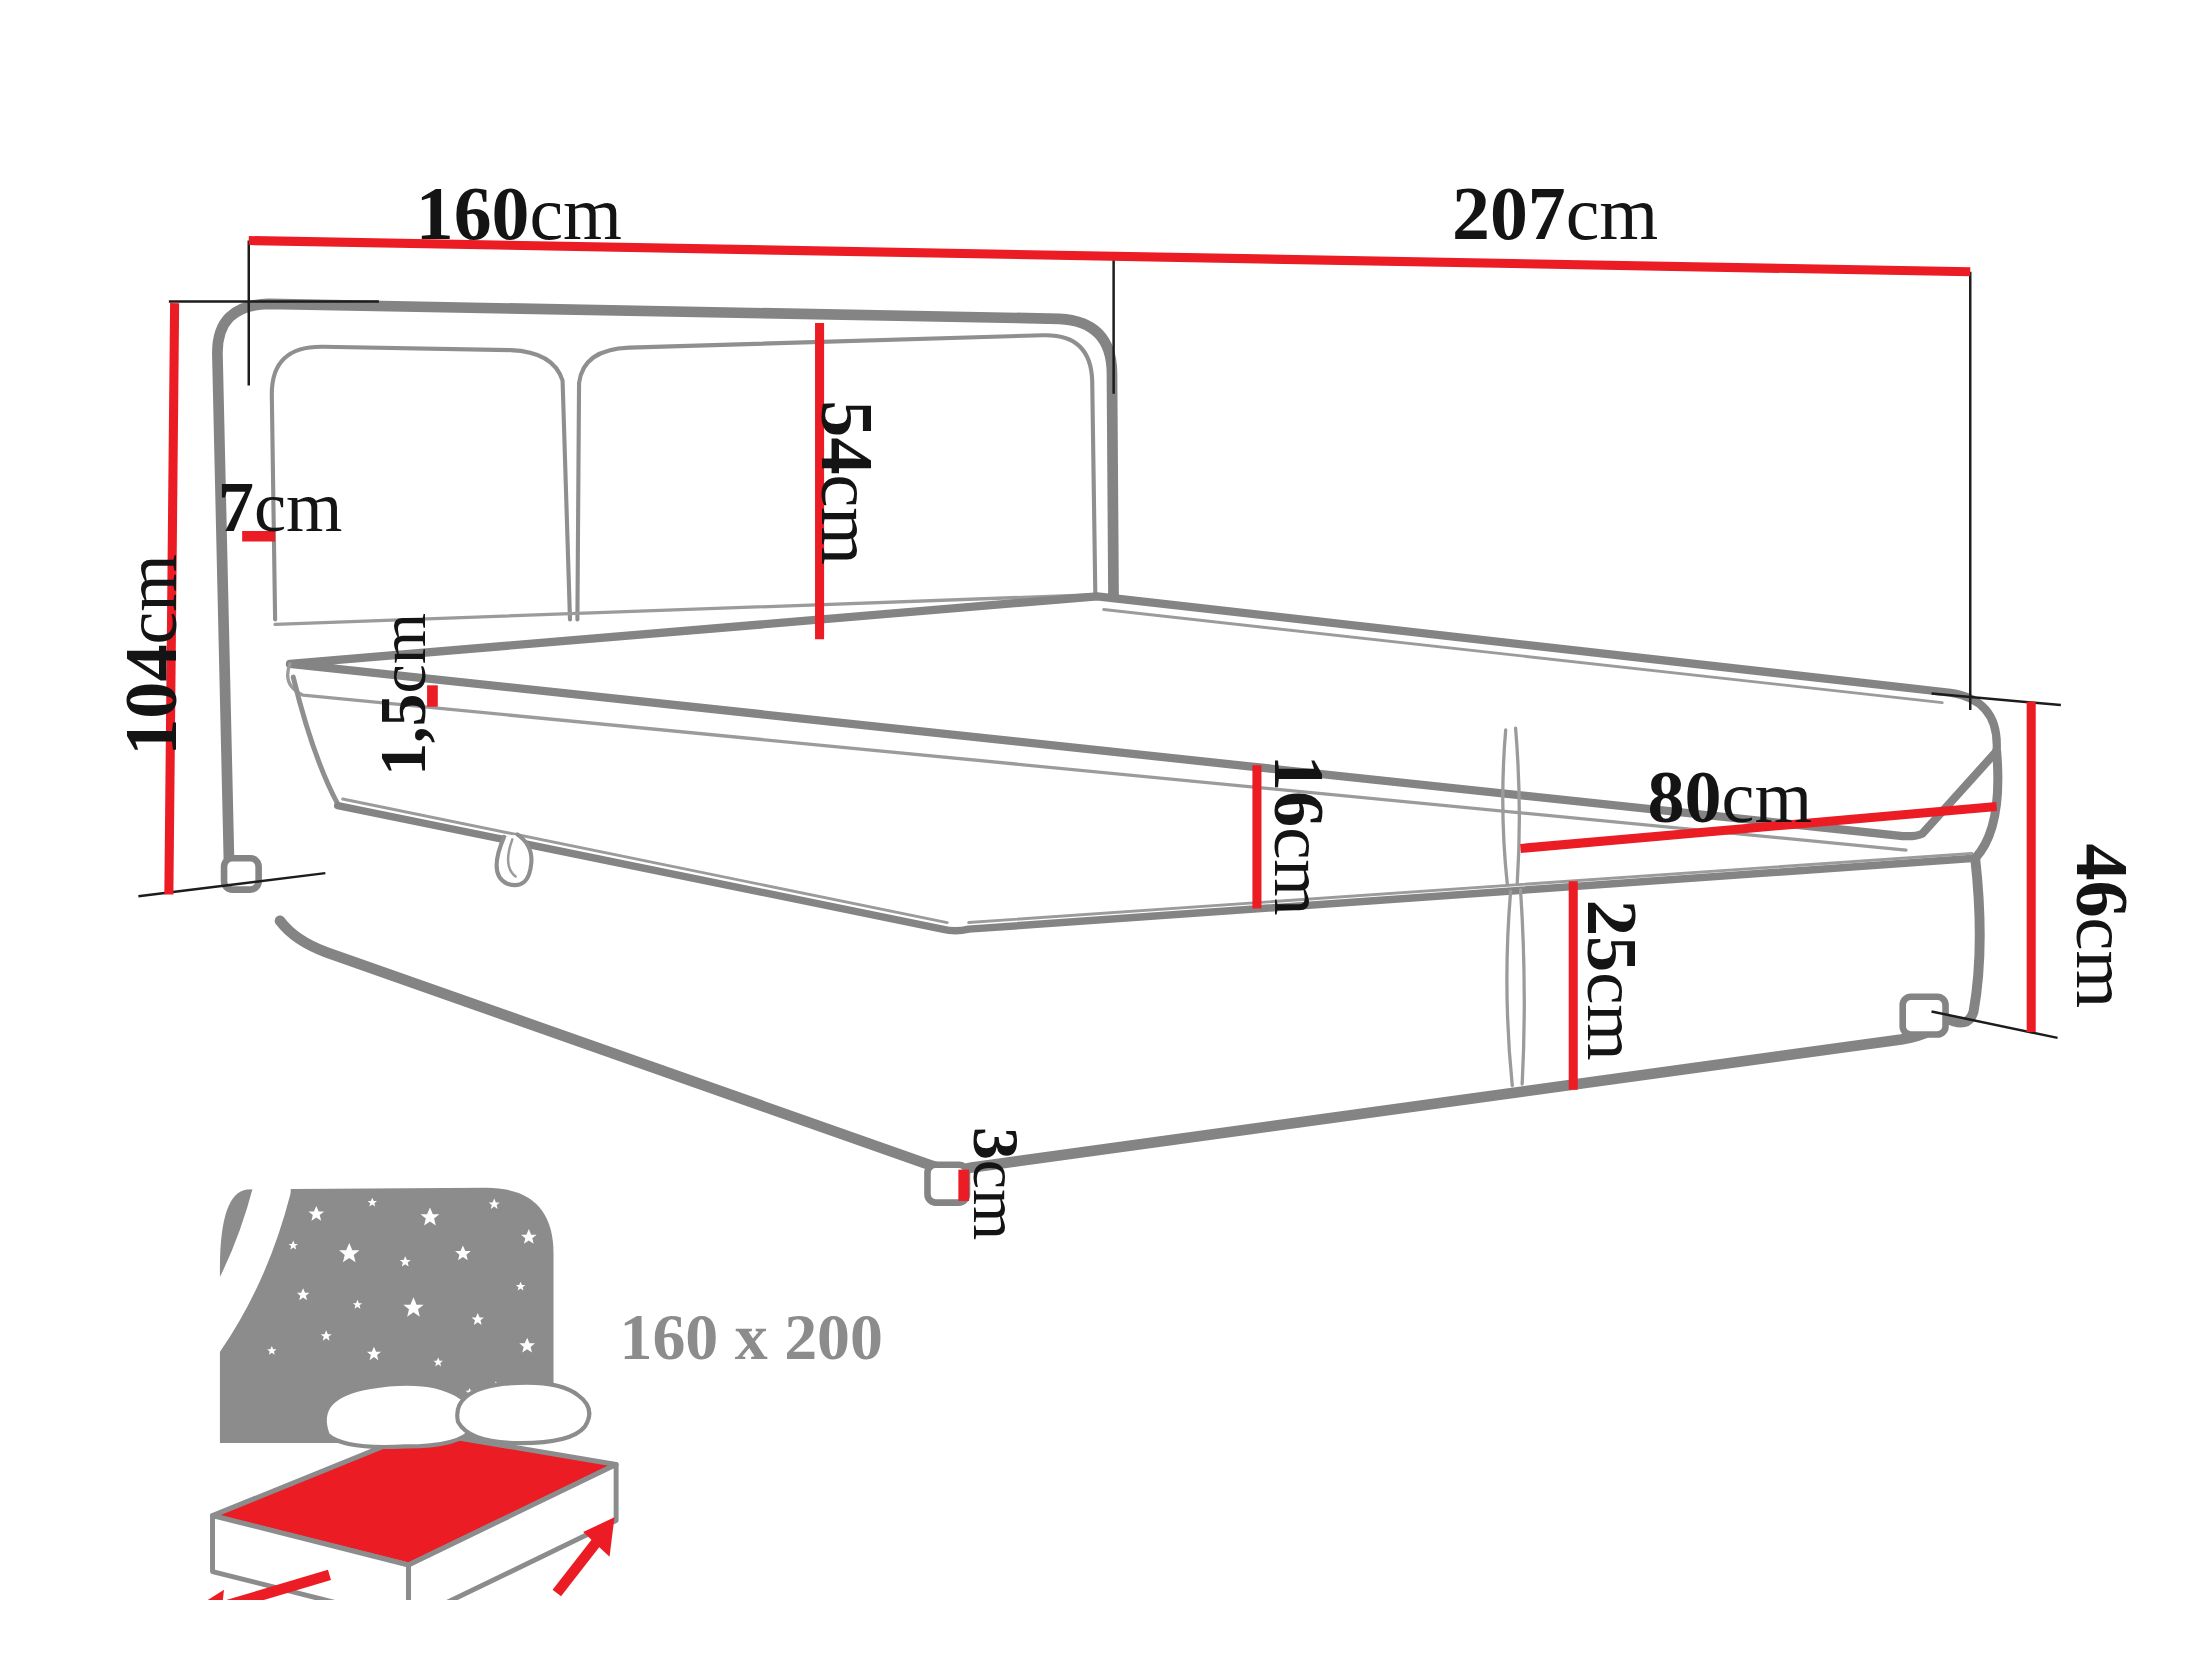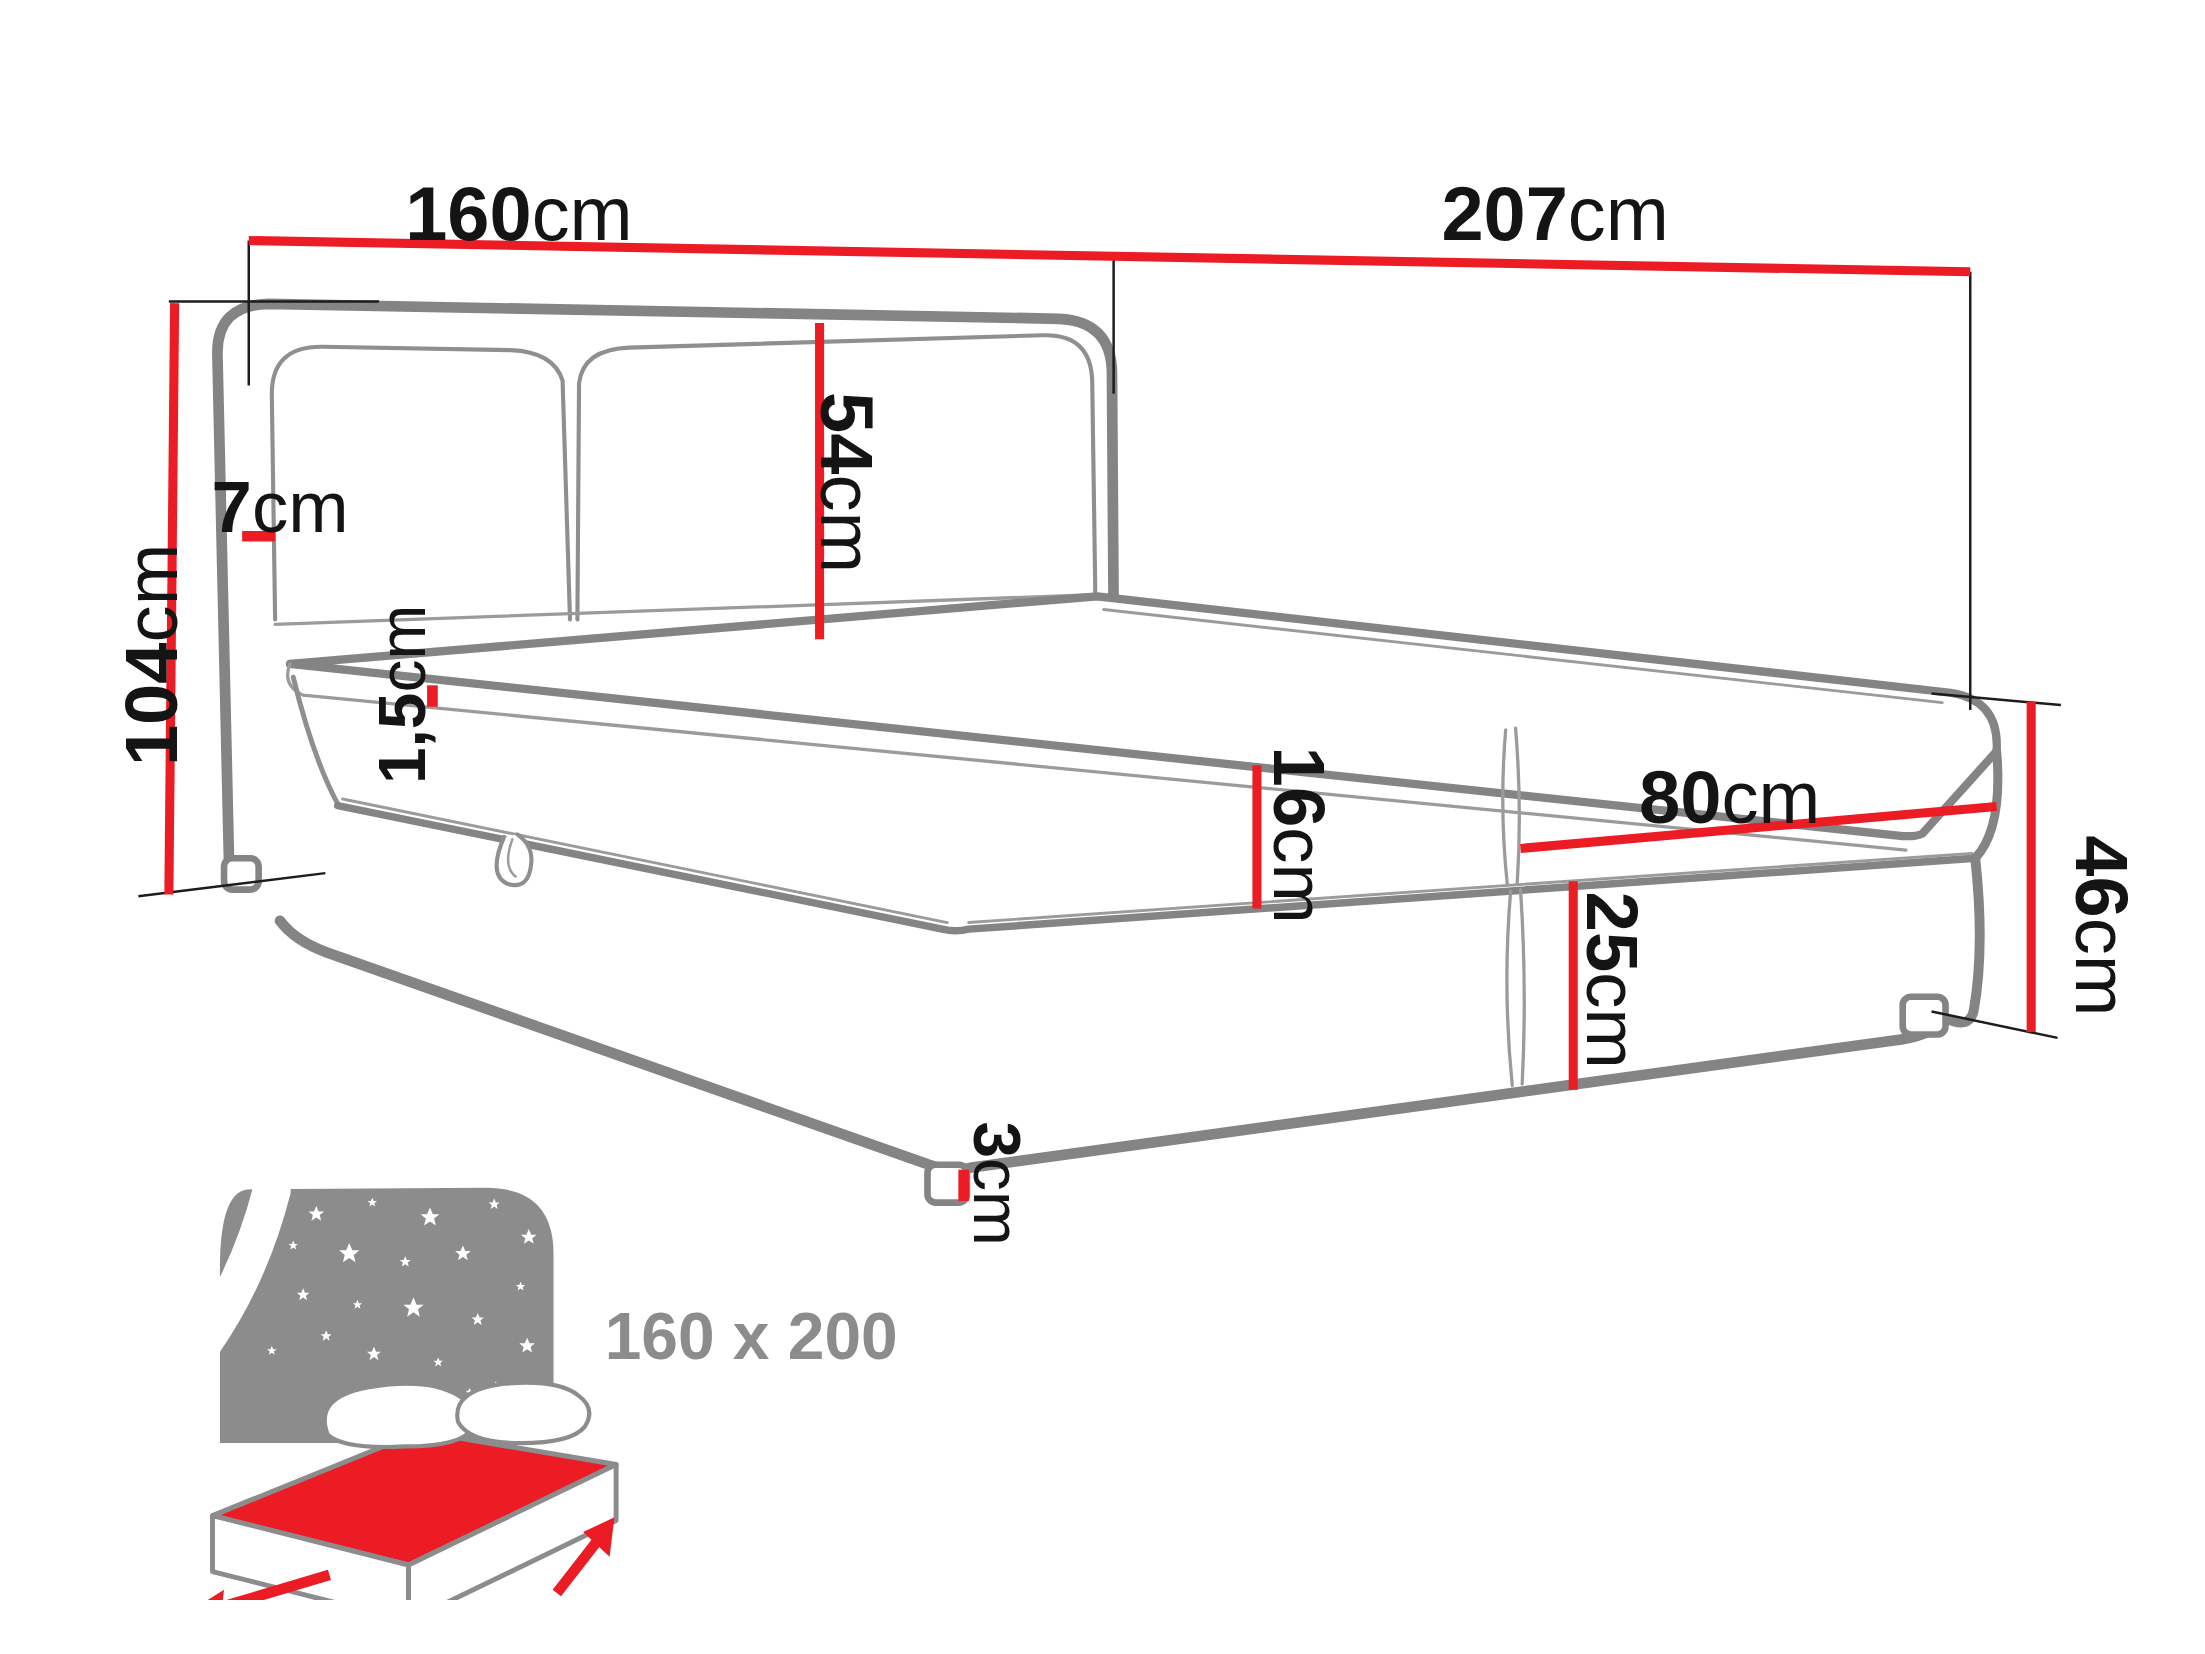--- a/index.html
+++ b/index.html
@@ -1,17 +1,17 @@
 <!DOCTYPE html>
 <html style="font-size:13px"><head>
 <meta charset="utf-8">
 <style>
   html,body{margin:0;padding:0;background:#ffffff;}
   .stage{width:2205px;height:1600px;position:relative;background:#fff;overflow:hidden;
-         font-family:Liberation Sans, sans-serif;}
+         font-family:Liberation Serif, serif;}
   svg{display:block}
   .dim-label{fill:#141414;}
   .dim-label .val{font-weight:700;}
   .dim-label .unit{font-weight:400;}
   .badge-label{fill:#8C8C8C;font-weight:700;}
 </style>
 </head>
 <body>
 
 <div class="stage">

